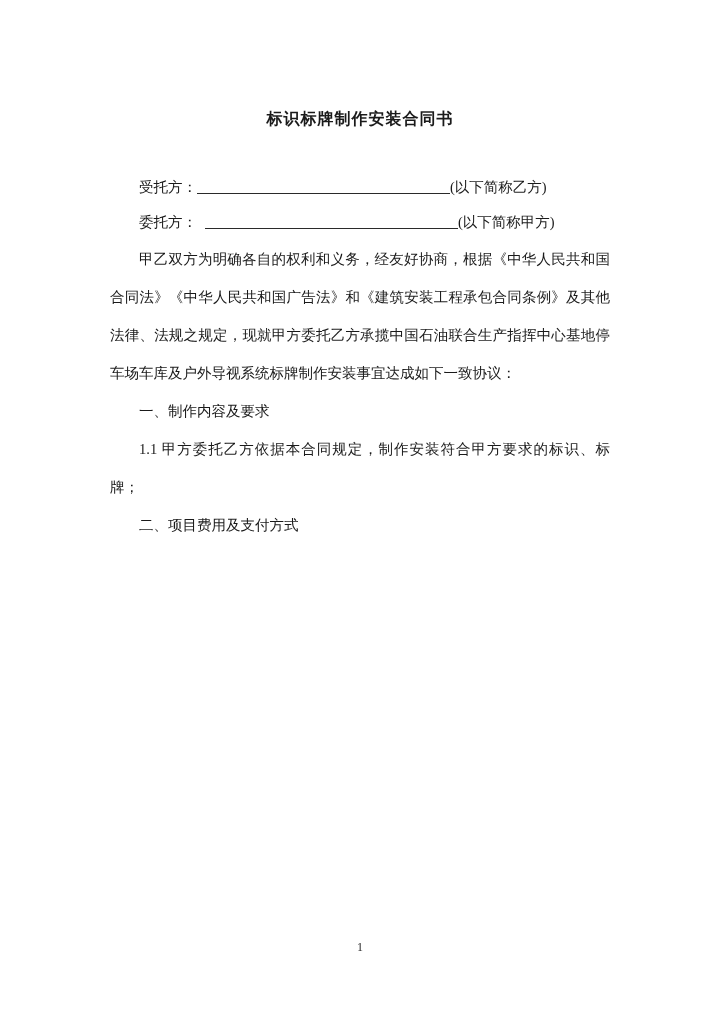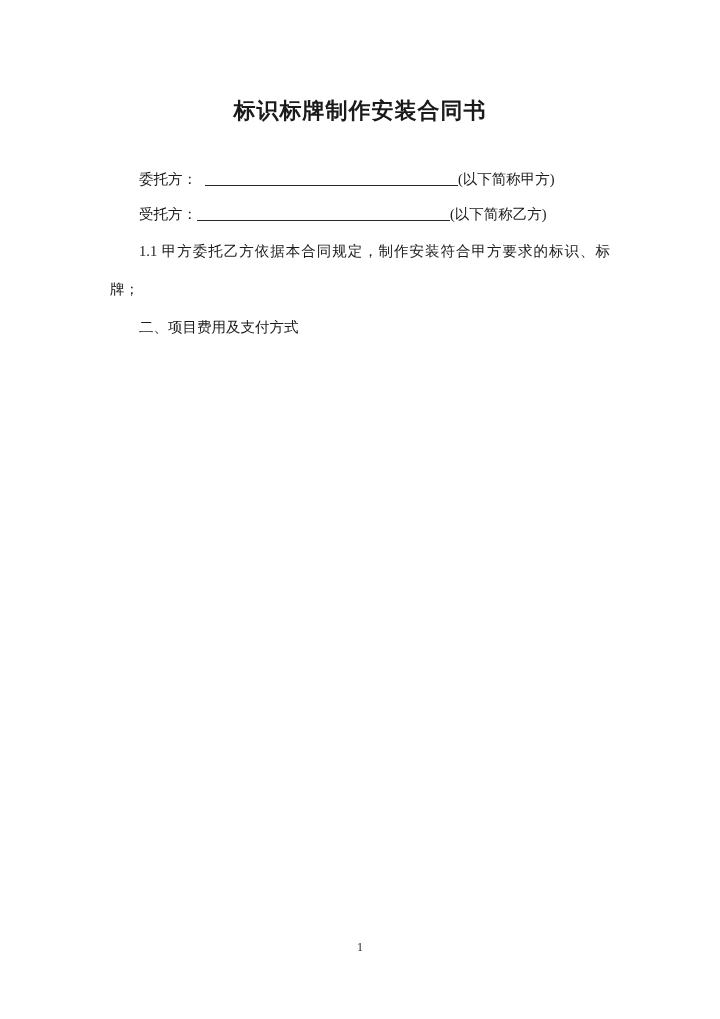--- a/index.html
+++ b/index.html
@@ -14,24 +14,24 @@
     background: #ffffff;
     color: #1a1a1a;
     font-family: "Liberation Serif", "DejaVu Serif", serif;
     font-size: 14.5px;
     overflow: hidden;
   }
   .content {
     padding: 0 110px;
   }
   .doc-title {
-    margin: 0;
+    margin: 8px;
     padding-top: 96px;
     text-align: center;
-    font-size: 22px;
+    font-size: 16px;
     font-weight: bold;
     line-height: 30px;
     letter-spacing: 1px;
   }
   .parties {
     margin-top: 36px;
   }
   .party-line {
     line-height: 35px;
     height: 35px;
@@ -73,28 +73,30 @@
 </head>
 <body>
 
 <div class="page">
   <div class="content">
 
     <h1 class="doc-title">标识标牌制作安装合同书</h1>
 
     <div class="parties">
       <div class="party-line">
-        <span>委托方：</span><span class="party-gap"></span><span class="blank-line"></span><span>(以下简称甲方)</span>
+        <span>受托方：</span><span class="blank-line"></span><span>(以下简称乙方)</span>
       </div>
       <div class="party-line">
-        <span>受托方：</span><span class="blank-line"></span><span>(以下简称乙方)</span>
+        <span>委托方：</span><span class="party-gap"></span><span class="blank-line"></span><span>(以下简称甲方)</span>
       </div>
     </div>
 
     <div class="doc-body">
+      <p>甲乙双方为明确各自的权利和义务，经友好协商，根据《中华人民共和国合同法》《中华人民共和国广告法》和《建筑安装工程承包合同条例》及其他法律、法规之规定，现就甲方委托乙方承揽中国石油联合生产指挥中心基地停车场车库及户外导视系统标牌制作安装事宜达成如下一致协议：</p>
+      <p>一、制作内容及要求</p>
       <p>1.1 甲方委托乙方依据本合同规定，制作安装符合甲方要求的标识、标牌；</p>
       <p>二、项目费用及支付方式</p>
     </div>
 
   </div>
 
   <div class="page-number">1</div>
 </div>
 
 </body></html>

